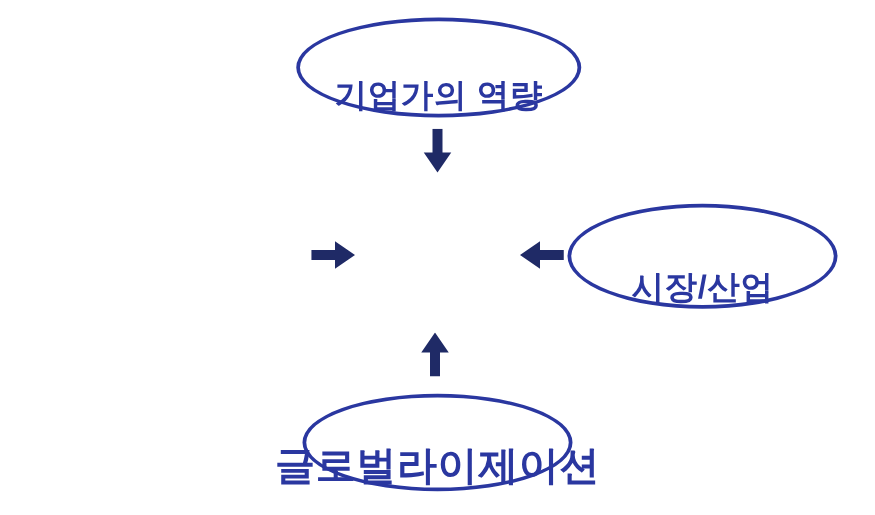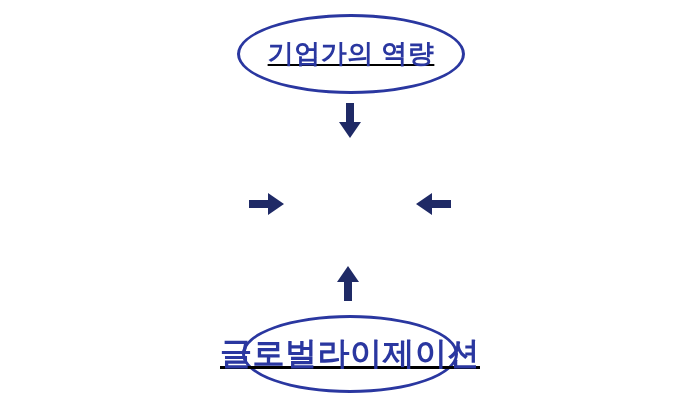--- a/index.html
+++ b/index.html
@@ -18,23 +18,22 @@
   .canvas {
     position: relative;
     width: 700px; height: 412px;
     background: var(--background);
   }
   .node {
     position: absolute;
     border: 3.5px solid var(--outline);
     border-radius: 50%;
     display: flex;
-    align-items: center;
+    align-items: flex-end;
     justify-content: center;
-    text-decoration: underline;
   }
   .node .label {
     color: var(--text);
     font-weight: 700;
     font-size: 26px;
     letter-spacing: 0.5px;
     white-space: nowrap;
     text-align: center;
     line-height: 1;
     padding-bottom: 2px;
@@ -55,20 +54,23 @@
 </head>
 <body>
 
 <div class="canvas">
 
   <div class="node node-top">
     <span class="label">기업가의 역량</span>
   </div>
 
 
+  <div class="node node-right">
+    <span class="label">시장/산업</span>
+  </div>
 
   <div class="node node-bottom">
     <span class="label">글로벌라이제이션</span>
   </div>
 
 
   <svg class="arrow arrow-down" width="24" height="36" viewBox="0 0 24 36" aria-hidden="true">
     <polygon points="12,35 1,19 8,19 8,0 16,0 16,19 23,19"></polygon>
   </svg>
 

